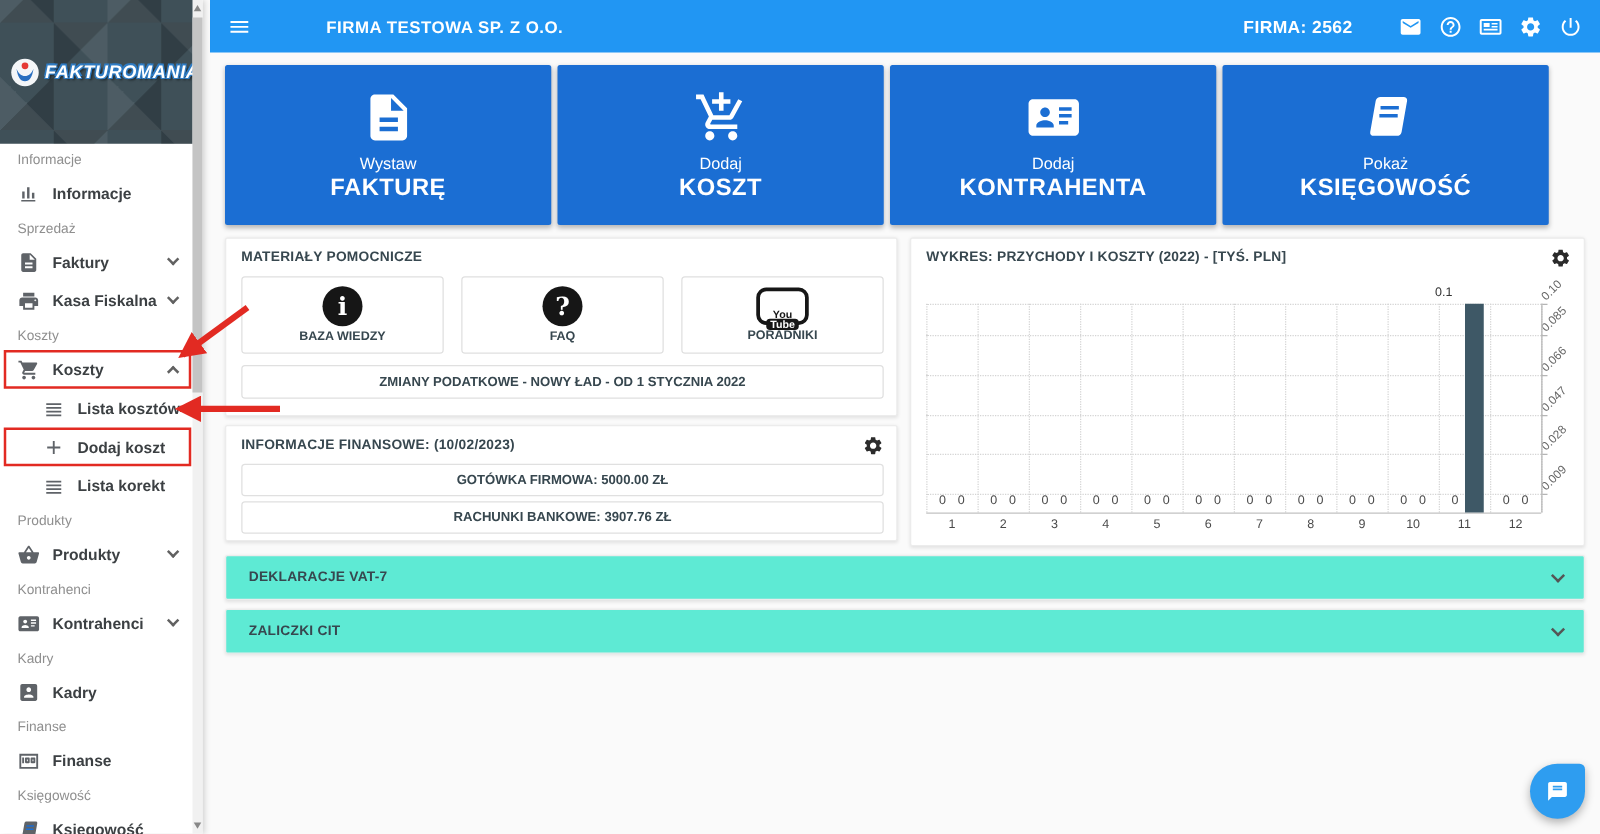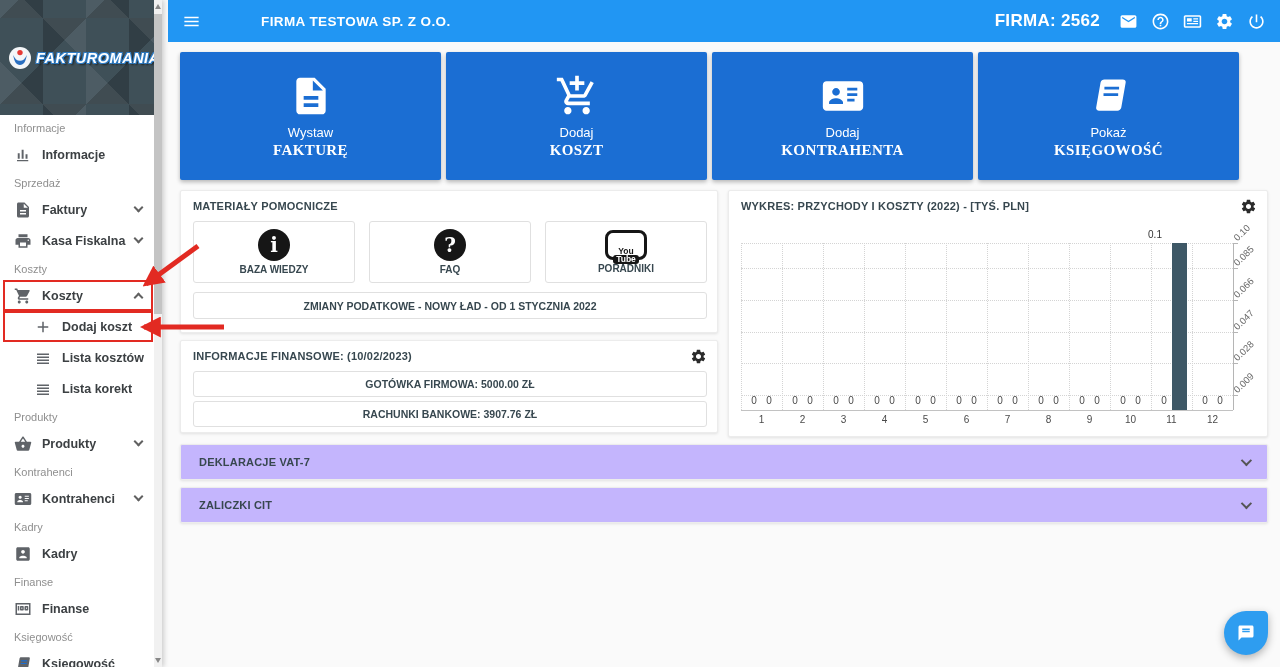--- a/index.html
+++ b/index.html
@@ -37,41 +37,41 @@
   .menu-item.red-boxed::after { content:""; position:absolute; left:3px; right:7px; top:0; bottom:0;
           border:2px solid #e22a22; pointer-events:none; }
 
   
   .topbar { position:absolute; left:168px; top:0; width:1112px; height:42px; background:#2196f3;
             display:flex; align-items:center; color:#fff; z-index:5; }
   .topbar svg { fill:#fff; }
   .tb-burger { margin-left:14px; width:20px; height:20px; cursor:pointer; }
   .tb-title { margin-left:22px; font-size:13.5px; font-weight:bold; letter-spacing:.4px;padding-left:38px; }
   .tb-right { margin-left:auto; display:flex; align-items:center; gap:13px; padding-right:14px; }
-  .tb-firma { font-size:17px; font-weight:bold; letter-spacing:.3px; margin-right:6px; }
+  .tb-firma { font-size:14px; font-weight:bold; letter-spacing:.3px; margin-right:24px; }
   .tb-icon { width:19px; height:19px; cursor:pointer; display:flex; }
   .tb-icon svg { width:19px; height:19px; }
 
   
   .main { position:absolute; left:168px; top:42px; width:1112px; height:625px; background:#fafafa; }
   .card { position:absolute; background:#fff; border:1px solid #ececec; border-radius:2px;
           box-shadow:0 1px 3px rgba(0,0,0,.10); }
   .card-title { font-size:11px; font-weight:bold; color:#37474f; letter-spacing:.2px; }
   .gear-btn { position:absolute; right:10px; top:7px; width:17px; height:17px; cursor:pointer; }
   .gear-btn svg { width:17px; height:17px; fill:#2b2b2b; }
 
   
   .qa-row { position:absolute; left:12px; top:10px; width:1088px; display:flex; gap:5px; }
   .qa-btn { width:261px; height:128px; background:#1b6ed3; border-radius:2px; color:#fff; cursor:pointer;
             display:flex; flex-direction:column; align-items:center; justify-content:center;
             box-shadow:0 2px 4px rgba(0,0,0,.28); }
   .qa-icon { height:46px; display:flex; align-items:center; }
   .qa-icon svg { width:44px; height:44px; fill:#fff; }
   .qa-line1 { font-size:13px; margin-top:6px; }
-  .qa-line2 { font-size:15px; font-weight:bold; letter-spacing:.4px; margin-top:2px;font-family:Liberation Serif, serif; }
+  .qa-line2 { font-size:19px; font-weight:bold; letter-spacing:.4px; margin-top:2px; }
 
   
   .materials { left:12px; top:148px; width:538px; height:143px; padding:9px 12px; }
   .tiles { position:absolute; left:12px; top:30px; width:514px; display:flex; gap:14px; }
   .tile { width:162px; height:62px; border:1px solid #e0e0e0; border-radius:3px; cursor:pointer;
           display:flex; flex-direction:column; align-items:center; justify-content:center; gap:3px; background:#fff; }
   .tile-label { font-size:10px; font-weight:bold; color:#37474f; }
   .circle-ic { width:32px; height:32px; border-radius:50%; background:#161616; color:#fff;
                display:flex; align-items:center; justify-content:center;
                font-family:"DejaVu Serif", serif; font-weight:bold; font-size:20px; }
@@ -98,21 +98,21 @@
   .yaxis { position:absolute; left:492px; top:8px; width:1px; height:167px; background:#b5b5b5; }
   .ytick { position:absolute; width:5px; height:1px; background:#b5b5b5; left:492px; }
   .ylab { position:absolute; left:498px; height:11px; line-height:11px; font-size:9.5px; color:#666;
           white-space:nowrap; transform:rotate(-45deg); transform-origin:0 100%; }
   .zero { position:absolute; width:16px; text-align:center; top:160px; font-size:10px; color:#4a4a4a; }
   .bar { position:absolute; background:#3e5866; }
   .barval { position:absolute; width:26px; text-align:center; top:-6px; font-size:10px; color:#333; }
   .xlab { position:absolute; width:22px; text-align:center; top:179px; font-size:10px; color:#4a4a4a; }
 
   
-  .accordion { position:absolute; left:12px; width:1088px; height:36px; background:#c4b5fd; border:1px solid #ececec;
+  .accordion { position:absolute; left:12px; width:1088px; height:36px; background:#5eead4; border:1px solid #ececec;
                border-radius:2px; box-shadow:0 1px 3px rgba(0,0,0,.10); display:flex; align-items:center;
                padding:0 18px; cursor:pointer;justify-content:space-between; }
   .acc-label { font-size:11px; font-weight:bold; color:#37474f; letter-spacing:.2px; }
   .acc-chev { margin-left:auto; width:8px; height:8px; border-right:2px solid #555; border-bottom:2px solid #555;
               transform:rotate(45deg) translateY(-2px); }
 
   
   .chat-fab { position:absolute; right:12px; bottom:12px; width:44px; height:44px; background:#2e9df0;
               border-radius:50% 10% 50% 50%; box-shadow:0 3px 8px rgba(0,0,0,.3); cursor:pointer;
               display:flex; align-items:center; justify-content:center; z-index:20; }
@@ -169,35 +169,35 @@
       <div class="menu-section">Koszty</div>
       <div class="menu-item red-boxed">
         <span class="mi-icon">
           <svg viewBox="0 0 24 24">
             <path d="M7 18c-1.1 0-1.99.9-1.99 2S5.9 22 7 22s2-.9 2-2-.9-2-2-2zM1 2v2h2l3.6 7.59-1.35 2.45c-.16.28-.25.61-.25.96 0 1.1.9 2 2 2h12v-2H7.42c-.14 0-.25-.11-.25-.25l.03-.12.9-1.63h7.45c.75 0 1.41-.41 1.75-1.03l3.58-6.49c.08-.14.12-.31.12-.48 0-.55-.45-1-1-1H5.21l-.94-2H1zm16 16c-1.1 0-1.99.9-1.99 2s.89 2 1.99 2 2-.9 2-2-.9-2-2-2z"></path>
           </svg>
         </span>
         <span class="mi-label">Koszty</span>
         <span class="chev up"></span>
       </div>
+      <div class="menu-item indent">
+        <span class="mi-icon">
+          <svg viewBox="0 0 24 24">
+            <path d="M4 6h16v2H4zM4 10h16v2H4zM4 14h16v2H4zM4 18h16v2H4z"></path>
+          </svg>
+        </span>
+        <span class="mi-label">Lista kosztów</span>
+      </div>
       <div class="menu-item indent red-boxed">
         <span class="mi-icon">
           <svg viewBox="0 0 24 24">
             <path d="M11 5h2v6h6v2h-6v6h-2v-6H5v-2h6z"></path>
           </svg>
         </span>
         <span class="mi-label">Dodaj koszt</span>
-      </div>
-      <div class="menu-item indent">
-        <span class="mi-icon">
-          <svg viewBox="0 0 24 24">
-            <path d="M4 6h16v2H4zM4 10h16v2H4zM4 14h16v2H4zM4 18h16v2H4z"></path>
-          </svg>
-        </span>
-        <span class="mi-label">Lista kosztów</span>
       </div>
       <div class="menu-item indent">
         <span class="mi-icon">
           <svg viewBox="0 0 24 24">
             <path d="M4 6h16v2H4zM4 10h16v2H4zM4 14h16v2H4zM4 18h16v2H4z"></path>
           </svg>
         </span>
         <span class="mi-label">Lista korekt</span>
       </div>
       <div class="menu-section">Produkty</div>

